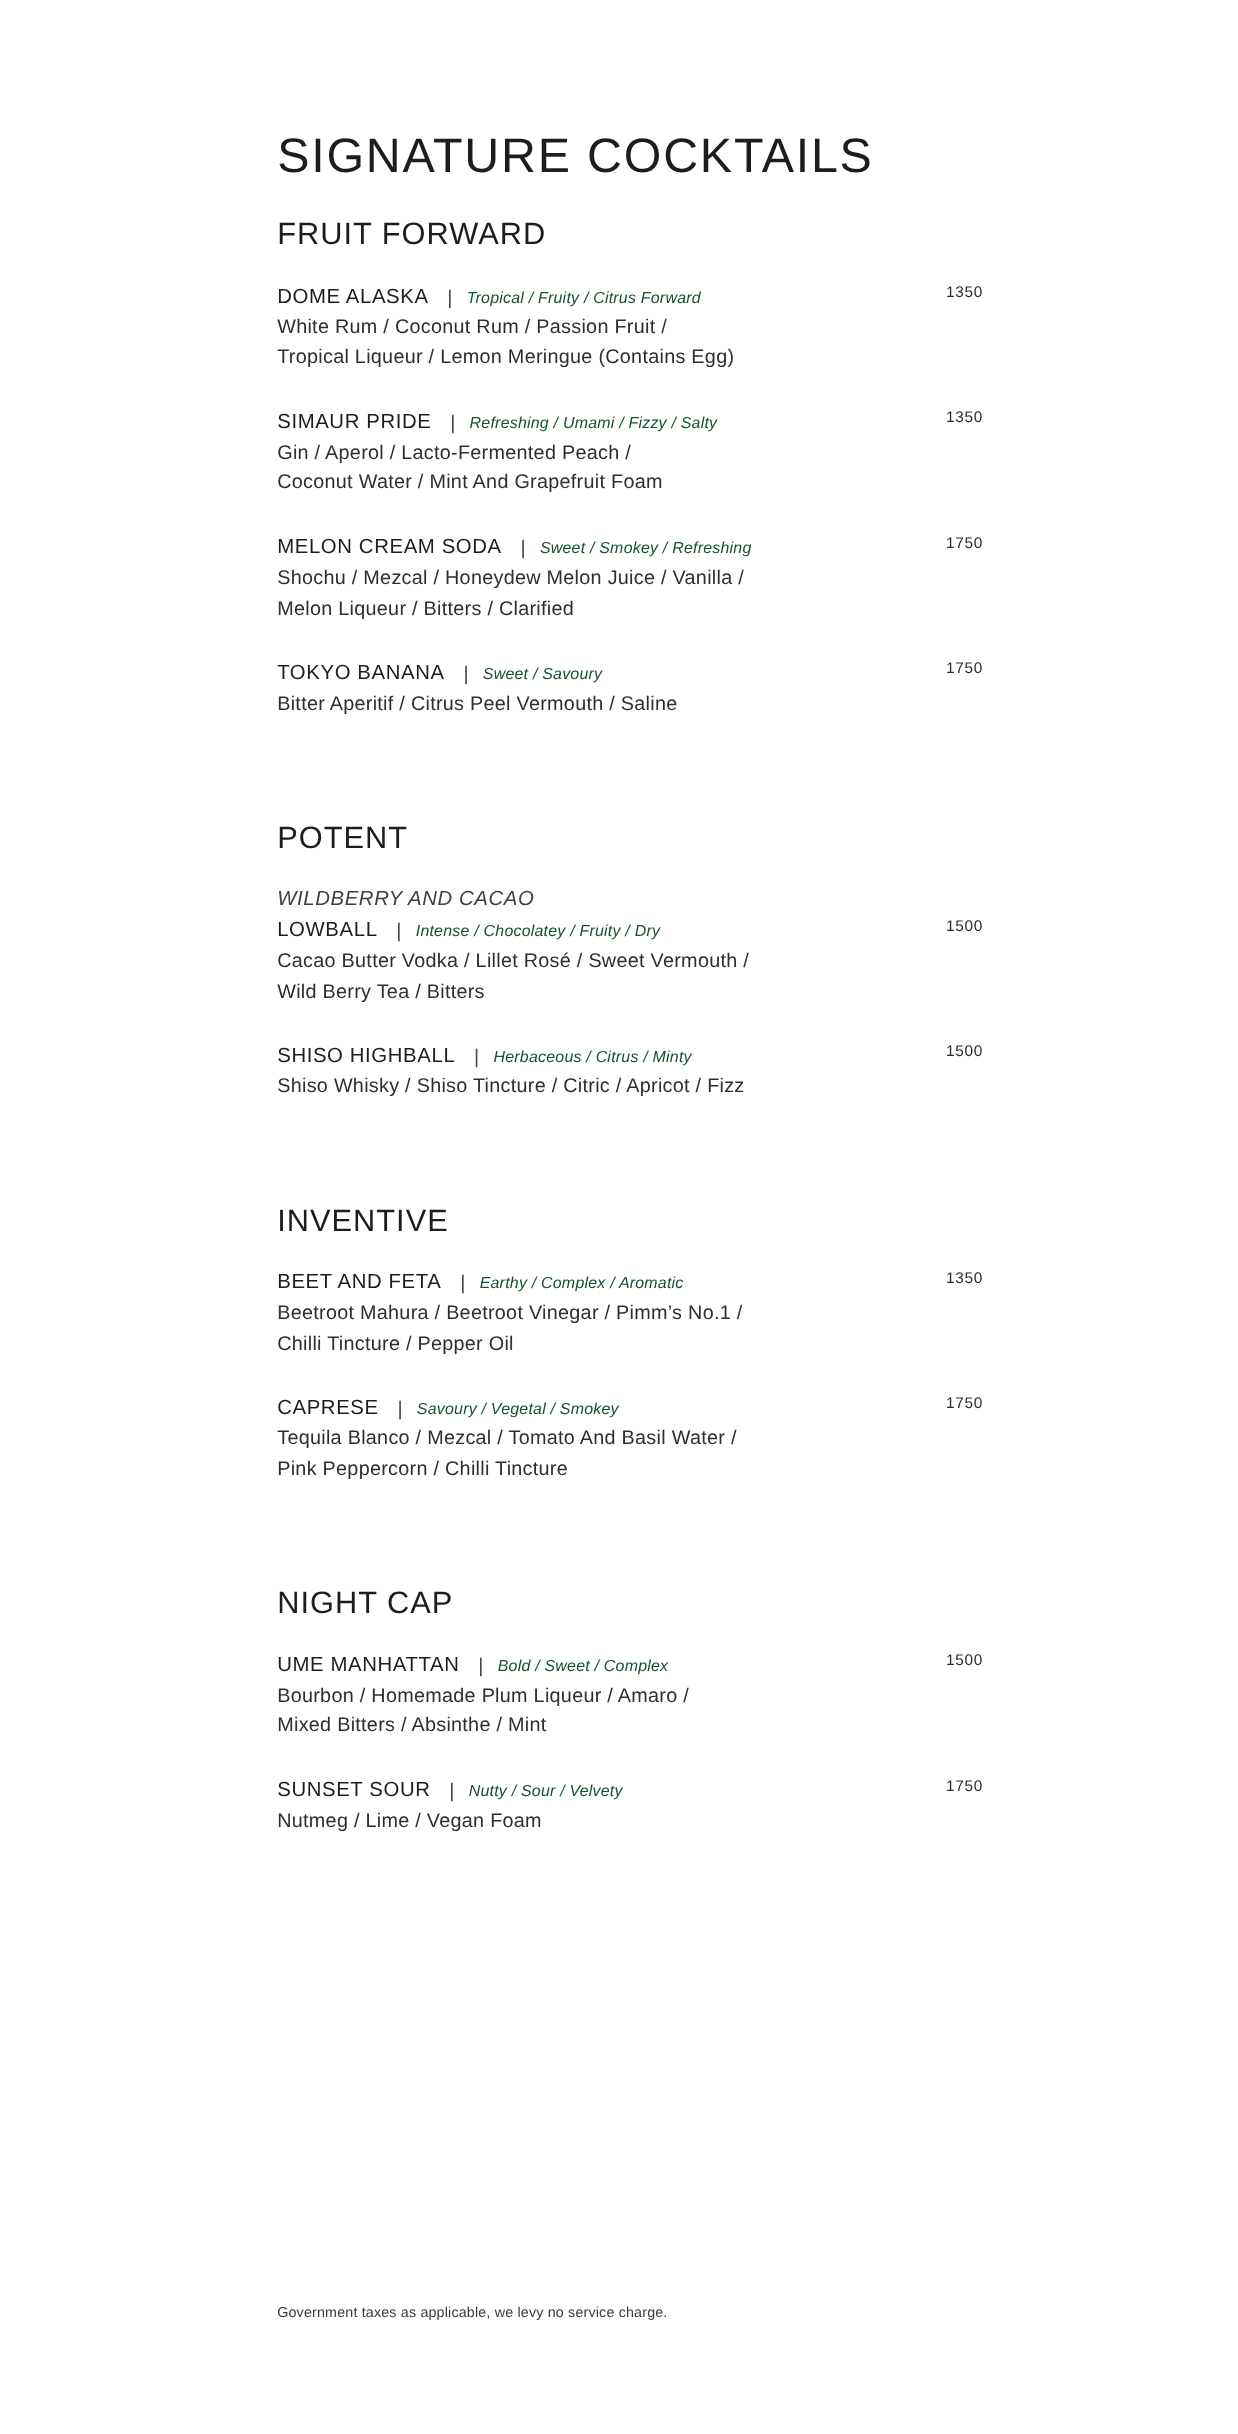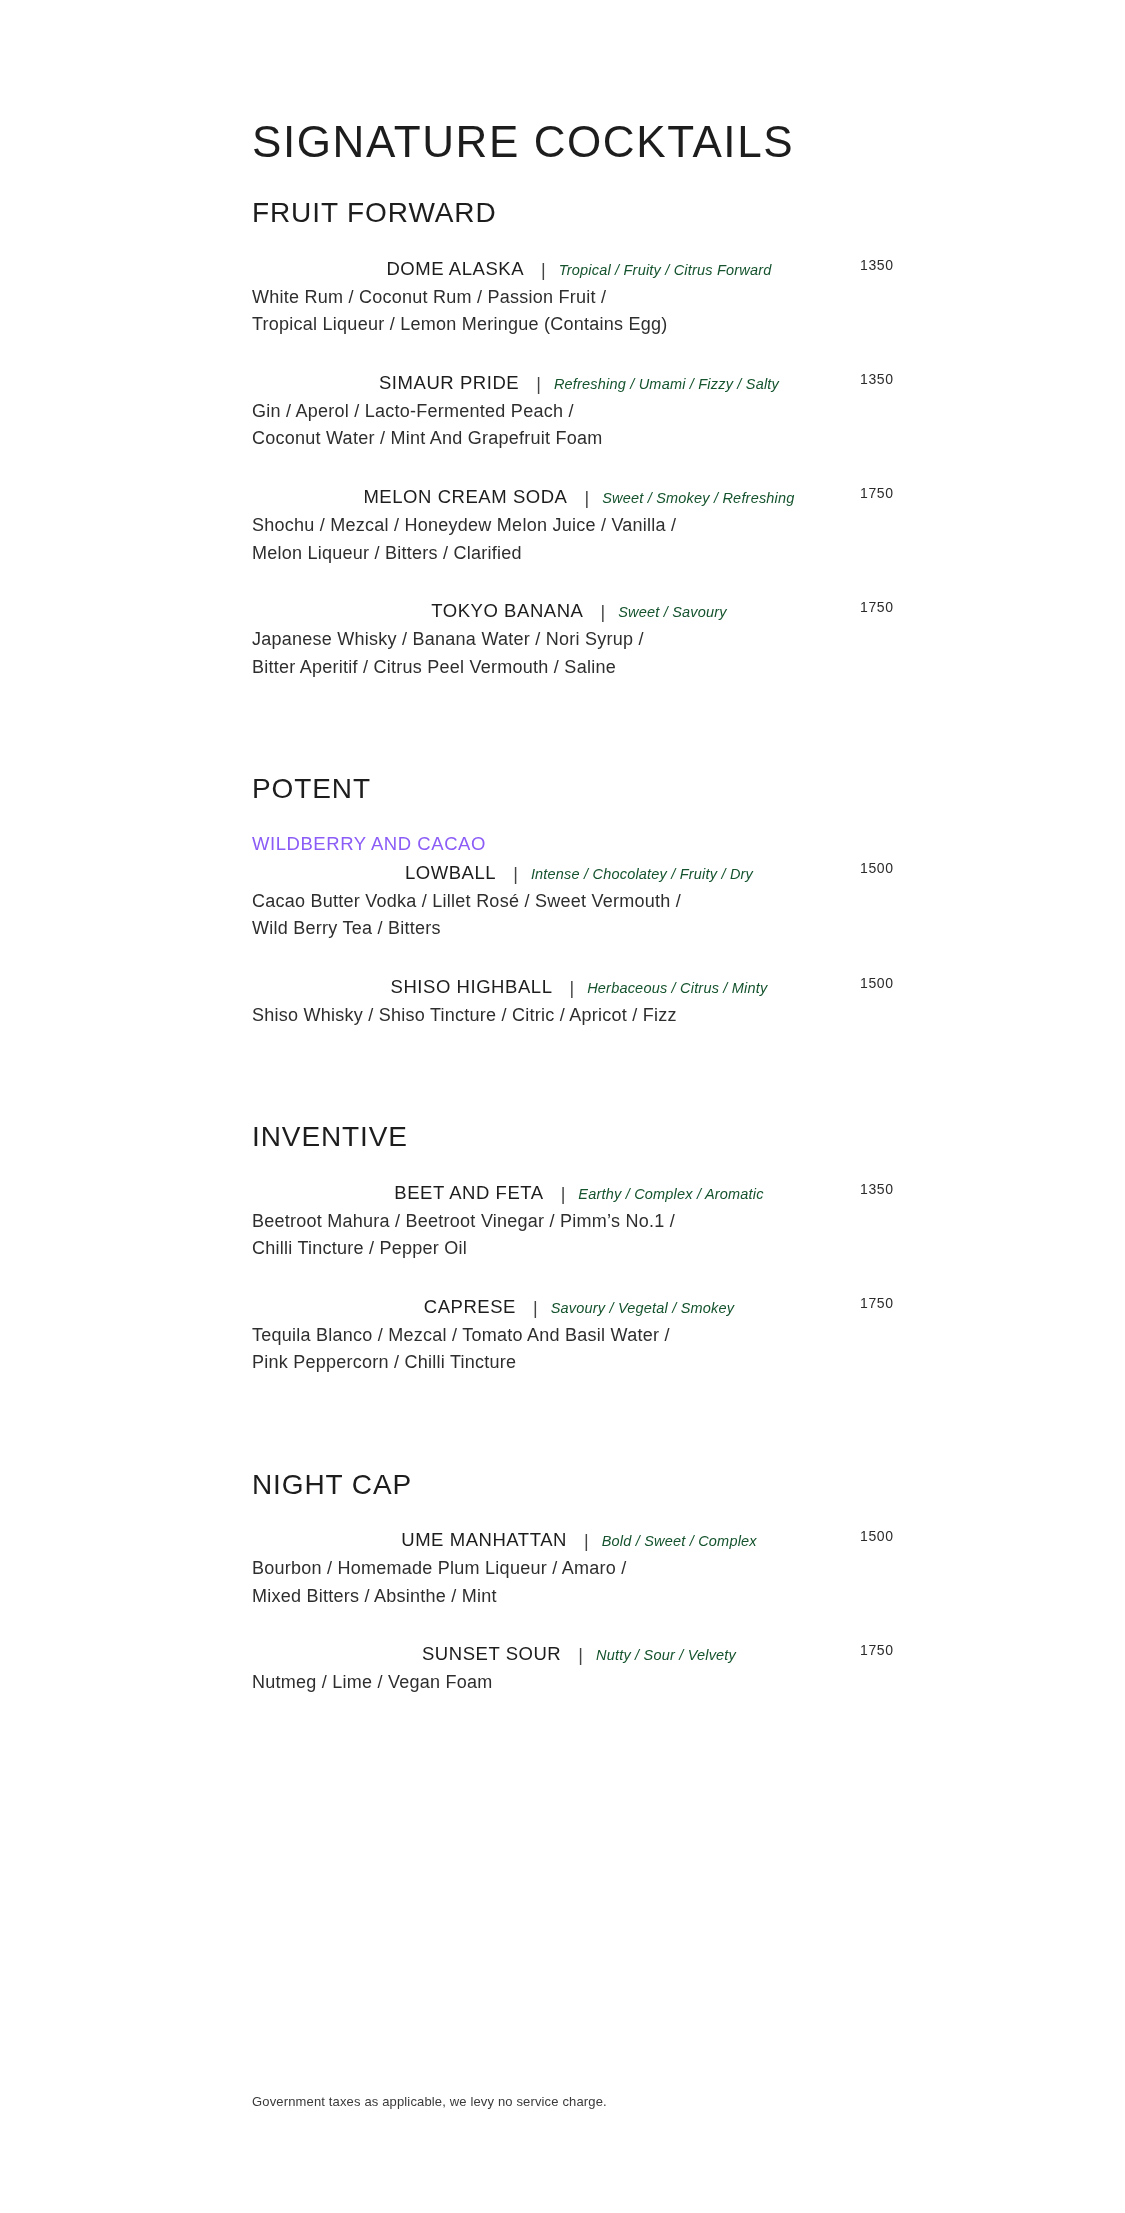--- a/index.html
+++ b/index.html
@@ -63,29 +63,29 @@
   .item {
     position: relative;
     margin-bottom: 30px;
   }
   .item:last-child { margin-bottom: 0; }
 
   .item-prename {
     font-size: 18.5px;
     font-weight: 400;
     letter-spacing: 0.55px;
-    color: #8b5cf6;
+    color: #404040;
     line-height: 1.52;
+    font-style: italic;
   }
 
   .item-head {
     display: flex;
     align-items: baseline;
     line-height: 1.52;
-    justify-content: center;
   }
 
   .item-name {
     font-size: 18.5px;
     font-weight: 400;
     letter-spacing: 0.55px;
     color: #1d1d1d;
     white-space: nowrap;
   }
 
@@ -191,21 +191,20 @@
               </div>
               <div class="item-price">1750</div>
             </article>
             <article class="item">
               <div class="item-head">
                 <span class="item-name">TOKYO BANANA</span>
                 <span class="item-sep">|</span>
                 <span class="item-tags">Sweet / Savoury</span>
               </div>
               <div class="item-ingredients">
-                <span class="ln">Japanese Whisky / Banana Water / Nori Syrup /</span>
                 <span class="ln">Bitter Aperitif / Citrus Peel Vermouth / Saline</span>
               </div>
               <div class="item-price">1750</div>
             </article>
           </div>
         </section>
         <section class="section section-gap">
           <h2 class="section-heading">POTENT</h2>
           <div class="items">
             <article class="item">

